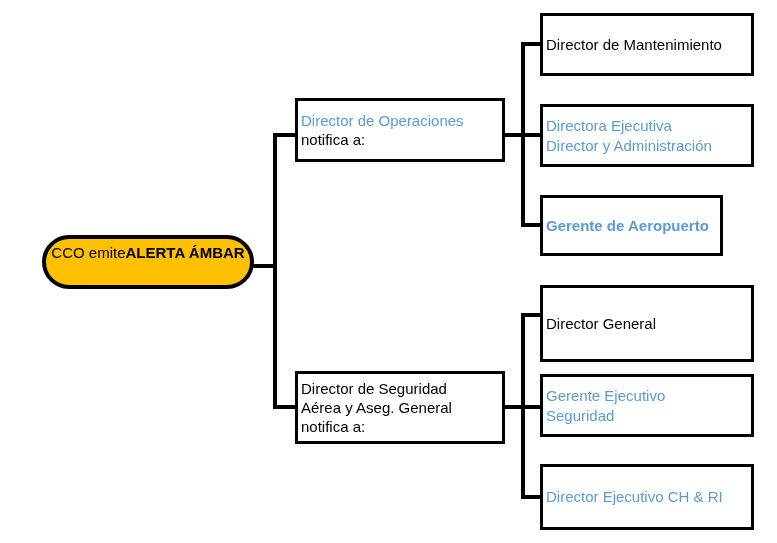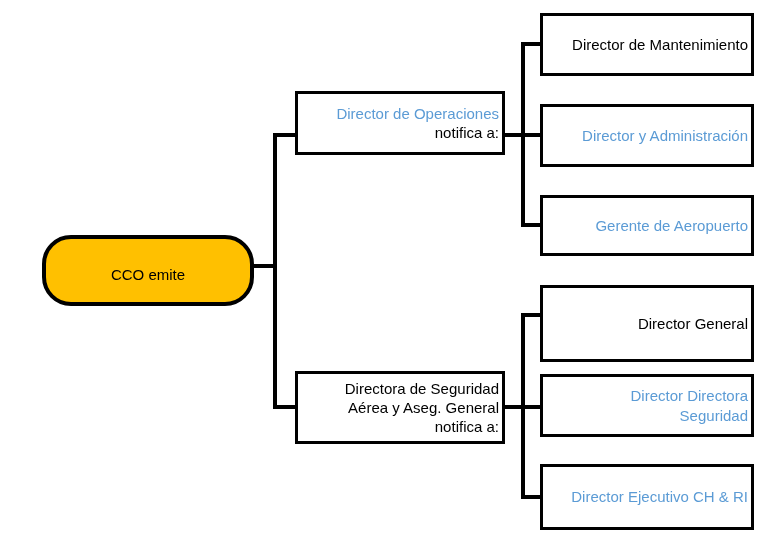--- a/index.html
+++ b/index.html
@@ -21,47 +21,47 @@
     background: var(--bg);
     overflow: hidden;
   }
   .box {
     position: absolute;
     background: #fff;
     border: 3px solid var(--line);
     display: flex;
     flex-direction: column;
     justify-content: center;
-    align-items: flex-end;
+    align-items: flex-start;
     text-align: center;
     font-size: 15px;
     line-height: 1.28;
-    padding: 18px 3px;
+    padding: 4px 3px;
   }
   .root-box {
     background: var(--amber);
     border-width: 4px;
     flex-direction: row;
     white-space: nowrap;
     font-size: 15px;
   }
   .root-box .bold { font-weight: bold; }
   .blue { color: var(--blue); }
   .black { color: #000; }
   .conn {
     position: absolute;
     background: var(--line);
   }
   
-  #root-box  { left: 42px;  top: 235px; width: 212px; height: 71px; border-radius: 29px; }
-  #ops-box   { left: 295px; top: 91px; width: 210px; height: 64px; }
+  #root-box  { left: 42px;  top: 235px; width: 212px; height: 54px; border-radius: 29px; }
+  #ops-box   { left: 295px; top: 98px; width: 210px; height: 64px; }
   #seg-box   { left: 295px; top: 371px; width: 210px; height: 73px; }
   #rbox-0 { left: 540px; top: 13px;  width: 214px; height: 63px; }
   #rbox-1 { left: 540px; top: 104px; width: 214px; height: 63px; }
-  #rbox-2 { left: 540px; top: 195px; width: 214px; height: 61px; }
+  #rbox-2 { left: 540px; top: 195px; width: 183px; height: 61px; font-weight: bold; }
   #rbox-3 { left: 540px; top: 285px; width: 214px; height: 77px; }
   #rbox-4 { left: 540px; top: 374px; width: 214px; height: 63px; }
   #rbox-5 { left: 540px; top: 464px; width: 214px; height: 66px; }
   
   #conn-root-stub   { left: 252px; top: 264px; width: 25px; height: 4px; }
   #conn-left-trunk  { left: 273px; top: 133px; width: 4px;  height: 276px; }
   #conn-ops-stub    { left: 275px; top: 133px; width: 20px; height: 4px; }
   #conn-seg-stub    { left: 275px; top: 405px; width: 20px; height: 4px; }
   #conn-trunk-top   { left: 521px; top: 42px;  width: 4px;  height: 185px; }
   #conn-stub-r0     { left: 523px; top: 42px;  width: 17px; height: 4px; }
@@ -85,51 +85,53 @@
   <div class="conn" id="conn-stub-r0"></div>
   <div class="conn" id="conn-ops-out"></div>
   <div class="conn" id="conn-stub-r2"></div>
   <div class="conn" id="conn-trunk-bot"></div>
   <div class="conn" id="conn-stub-r3"></div>
   <div class="conn" id="conn-seg-out"></div>
   <div class="conn" id="conn-stub-r5"></div>
 
   <div class="box root-box" id="root-box">
     <span>CCO emite </span>
+    <span class="bold">ALERTA ÁMBAR</span>
   </div>
 
   <div class="box" id="ops-box">
     <span class="blue">Director de Operaciones</span>
     <span class="black">notifica a:</span>
   </div>
 
   <div class="box" id="seg-box">
-    <span class="black">Directora de Seguridad</span>
+    <span class="black">Director de Seguridad</span>
     <span class="black">Aérea y Aseg. General</span>
     <span class="black">notifica a:</span>
   </div>
 
   <div class="box" id="rbox-0">
     <span class="black">Director de Mantenimiento</span>
   </div>
 
   <div class="box" id="rbox-1">
+    <span class="blue">Directora Ejecutiva</span>
     <span class="blue">Director y Administración</span>
   </div>
 
   <div class="box" id="rbox-2">
     <span class="blue">Gerente de Aeropuerto</span>
   </div>
 
   <div class="box" id="rbox-3">
     <span class="black">Director General</span>
   </div>
 
   <div class="box" id="rbox-4">
-    <span class="blue">Director Directora</span>
+    <span class="blue">Gerente Ejecutivo</span>
     <span class="blue">Seguridad</span>
   </div>
 
   <div class="box" id="rbox-5">
     <span class="blue">Director Ejecutivo CH &amp; RI</span>
   </div>
 
 </div>
 
 </body></html>

